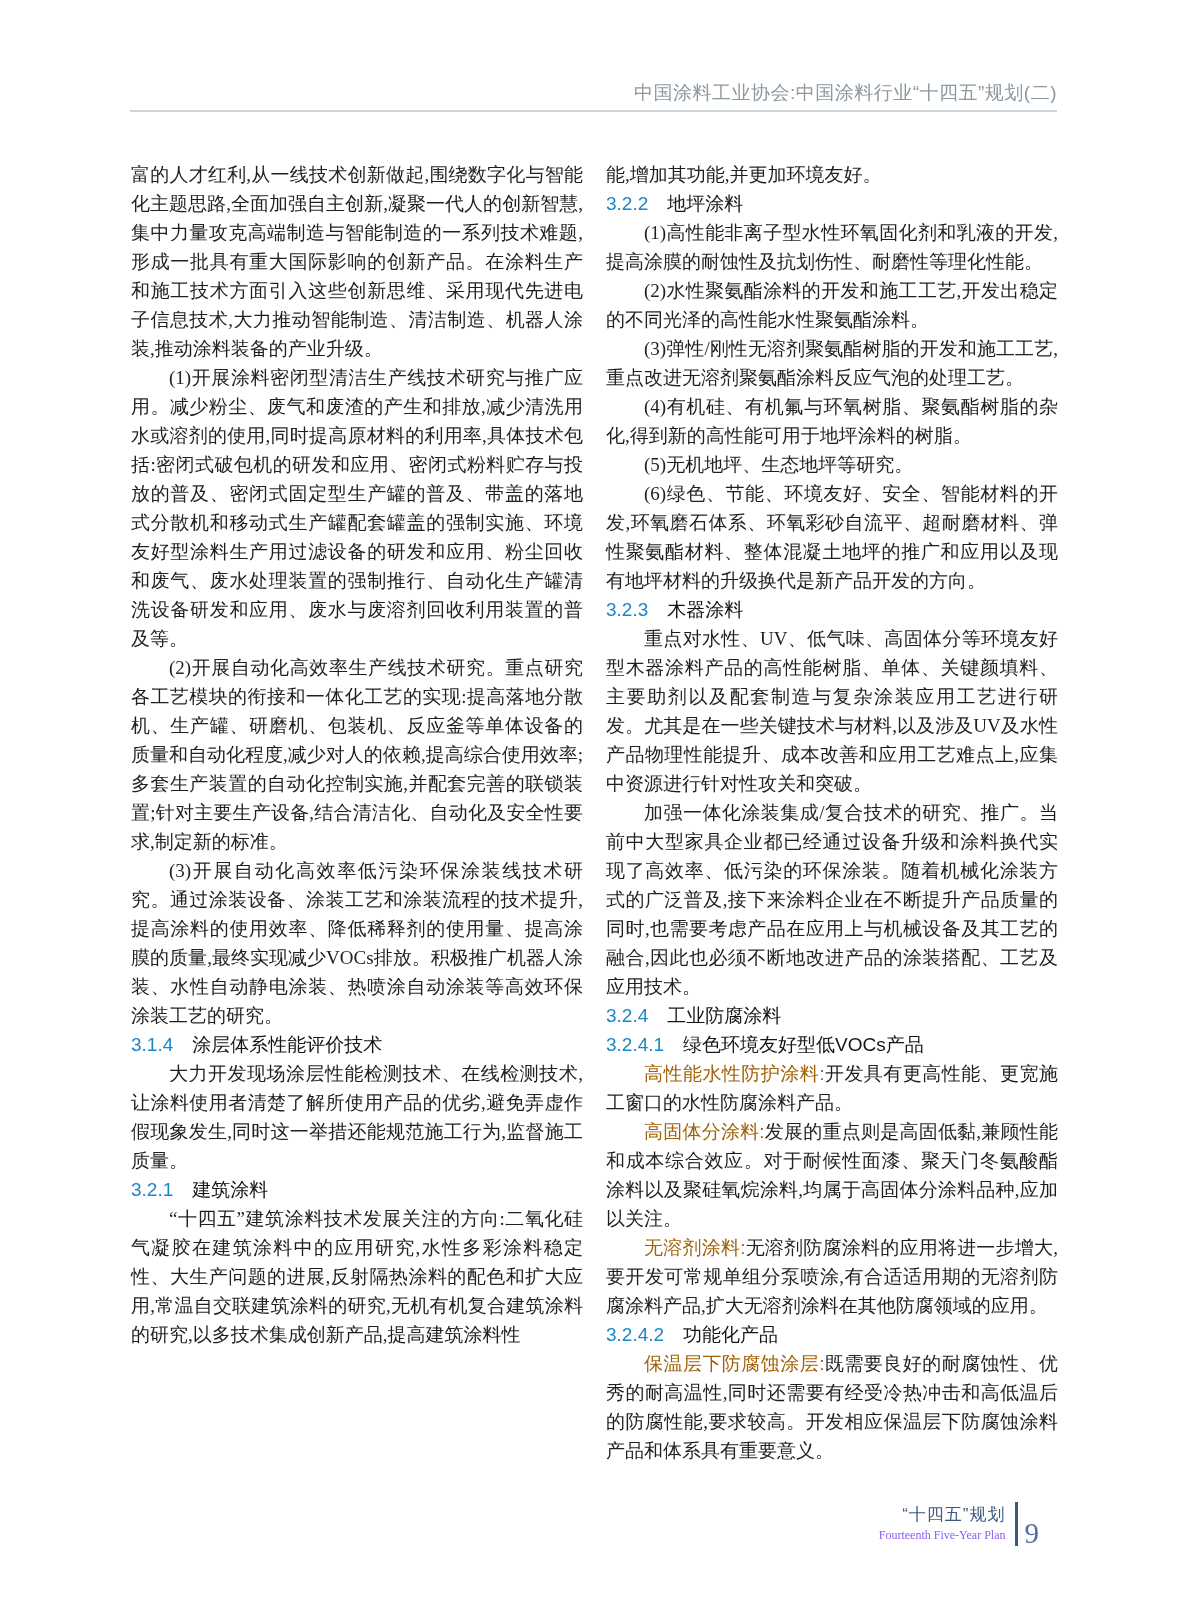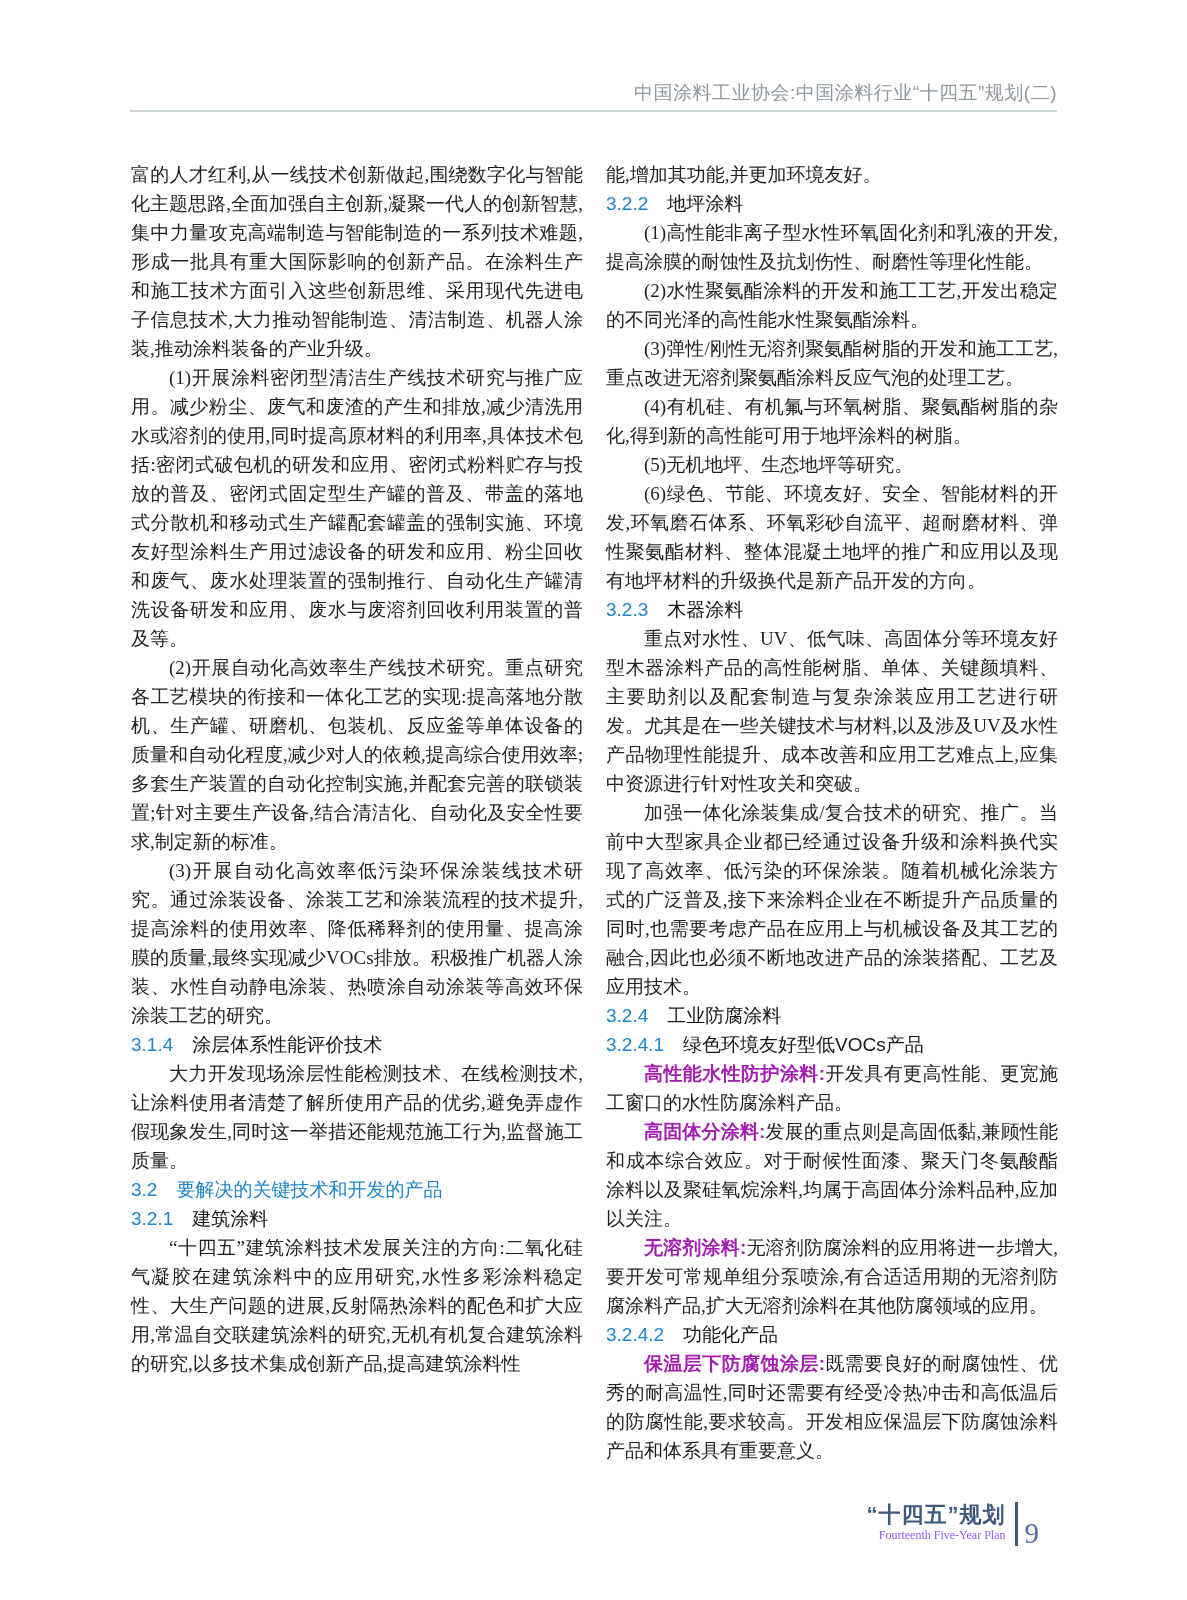--- a/index.html
+++ b/index.html
@@ -21,37 +21,37 @@
     position:absolute;top:131px;left:131px;width:927px;
     display:flex;gap:23px;margin-top:29px;
   }
   .col{width:452px;flex:1 1 0;}
   .para{
     margin:0;font-size:19px;line-height:29px;text-align:justify;
     font-family:"Liberation Serif",serif;color:#1f1f1f;
   }
   .para.indent{text-indent:2em;}
   .para .lead{
-    font-family:"Liberation Sans",sans-serif;font-weight:bold;color:#a21caf;
+    font-family:"Liberation Sans",sans-serif;font-weight:normal;color:#a16207;
   }
   .heading{
     font-size:19px;line-height:29px;white-space:nowrap;
     font-family:"Liberation Sans",sans-serif;font-weight:normal;
   }
   .heading .hnum{color:#1e86c6;margin-right:1em;}
   .heading .htitle{color:#161616;}
   .heading.blue-title .htitle{color:#1e86c6;}
   .page-footer{
     position:absolute;top:1502px;right:148px;
     display:flex;align-items:stretch;
   }
   .footer-text{text-align:right;}
   .footer-cn{
-    font-family:"Liberation Sans",sans-serif;font-weight:bold;
-    font-size:22px;line-height:26px;color:#3c5a7d;letter-spacing:1px;white-space:nowrap;
+    font-family:"Liberation Sans",sans-serif;font-weight:normal;
+    font-size:17px;line-height:26px;color:#3c5a7d;letter-spacing:1px;white-space:nowrap;
   }
   .footer-en{
     font-family:"Liberation Serif",serif;font-size:12px;line-height:15px;
     color:#8b5cf6;white-space:nowrap;
   }
   .footer-bar{
     width:3px;background:#3c5a7d;margin:0 7px 0 9px;height:44px;align-self:center;
   }
   .footer-num{
     font-family:"Liberation Serif",serif;font-size:29px;color:#4f6e9e;
@@ -69,21 +69,20 @@
   <div class="header-rule"></div>
 
   <div class="content">
     <div class="col" id="col-left">
         <p class="para"><span>富的人才红利,从一线技术创新做起,围绕数字化与智能化主题思路,全面加强自主创新,凝聚一代人的创新智慧,集中力量攻克高端制造与智能制造的一系列技术难题,形成一批具有重大国际影响的创新产品。在涂料生产和施工技术方面引入这些创新思维、采用现代先进电子信息技术,大力推动智能制造、清洁制造、机器人涂装,推动涂料装备的产业升级。</span></p>
         <p class="para indent"><span>(1)开展涂料密闭型清洁生产线技术研究与推广应用。减少粉尘、废气和废渣的产生和排放,减少清洗用水或溶剂的使用,同时提高原材料的利用率,具体技术包括:密闭式破包机的研发和应用、密闭式粉料贮存与投放的普及、密闭式固定型生产罐的普及、带盖的落地式分散机和移动式生产罐配套罐盖的强制实施、环境友好型涂料生产用过滤设备的研发和应用、粉尘回收和废气、废水处理装置的强制推行、自动化生产罐清洗设备研发和应用、废水与废溶剂回收利用装置的普及等。</span></p>
         <p class="para indent"><span>(2)开展自动化高效率生产线技术研究。重点研究各工艺模块的衔接和一体化工艺的实现:提高落地分散机、生产罐、研磨机、包装机、反应釜等单体设备的质量和自动化程度,减少对人的依赖,提高综合使用效率;多套生产装置的自动化控制实施,并配套完善的联锁装置;针对主要生产设备,结合清洁化、自动化及安全性要求,制定新的标准。</span></p>
         <p class="para indent"><span>(3)开展自动化高效率低污染环保涂装线技术研究。通过涂装设备、涂装工艺和涂装流程的技术提升,提高涂料的使用效率、降低稀释剂的使用量、提高涂膜的质量,最终实现减少VOCs排放。积极推广机器人涂装、水性自动静电涂装、热喷涂自动涂装等高效环保涂装工艺的研究。</span></p>
         <div class="heading"><span class="hnum">3.1.4</span><span class="htitle">涂层体系性能评价技术</span></div>
         <p class="para indent"><span>大力开发现场涂层性能检测技术、在线检测技术,让涂料使用者清楚了解所使用产品的优劣,避免弄虚作假现象发生,同时这一举措还能规范施工行为,监督施工质量。</span></p>
-        <div class="heading blue-title"><span class="hnum">3.2</span><span class="htitle">要解决的关键技术和开发的产品</span></div>
         <div class="heading"><span class="hnum">3.2.1</span><span class="htitle">建筑涂料</span></div>
         <p class="para indent"><span>“十四五”建筑涂料技术发展关注的方向:二氧化硅气凝胶在建筑涂料中的应用研究,水性多彩涂料稳定性、大生产问题的进展,反射隔热涂料的配色和扩大应用,常温自交联建筑涂料的研究,无机有机复合建筑涂料的研究,以多技术集成创新产品,提高建筑涂料性</span></p>
       </div>
     <div class="col" id="col-right">
         <p class="para"><span>能,增加其功能,并更加环境友好。</span></p>
         <div class="heading"><span class="hnum">3.2.2</span><span class="htitle">地坪涂料</span></div>
         <p class="para indent"><span>(1)高性能非离子型水性环氧固化剂和乳液的开发,提高涂膜的耐蚀性及抗划伤性、耐磨性等理化性能。</span></p>
         <p class="para indent"><span>(2)水性聚氨酯涂料的开发和施工工艺,开发出稳定的不同光泽的高性能水性聚氨酯涂料。</span></p>
         <p class="para indent"><span>(3)弹性/刚性无溶剂聚氨酯树脂的开发和施工工艺,重点改进无溶剂聚氨酯涂料反应气泡的处理工艺。</span></p>
         <p class="para indent"><span>(4)有机硅、有机氟与环氧树脂、聚氨酯树脂的杂化,得到新的高性能可用于地坪涂料的树脂。</span></p>

